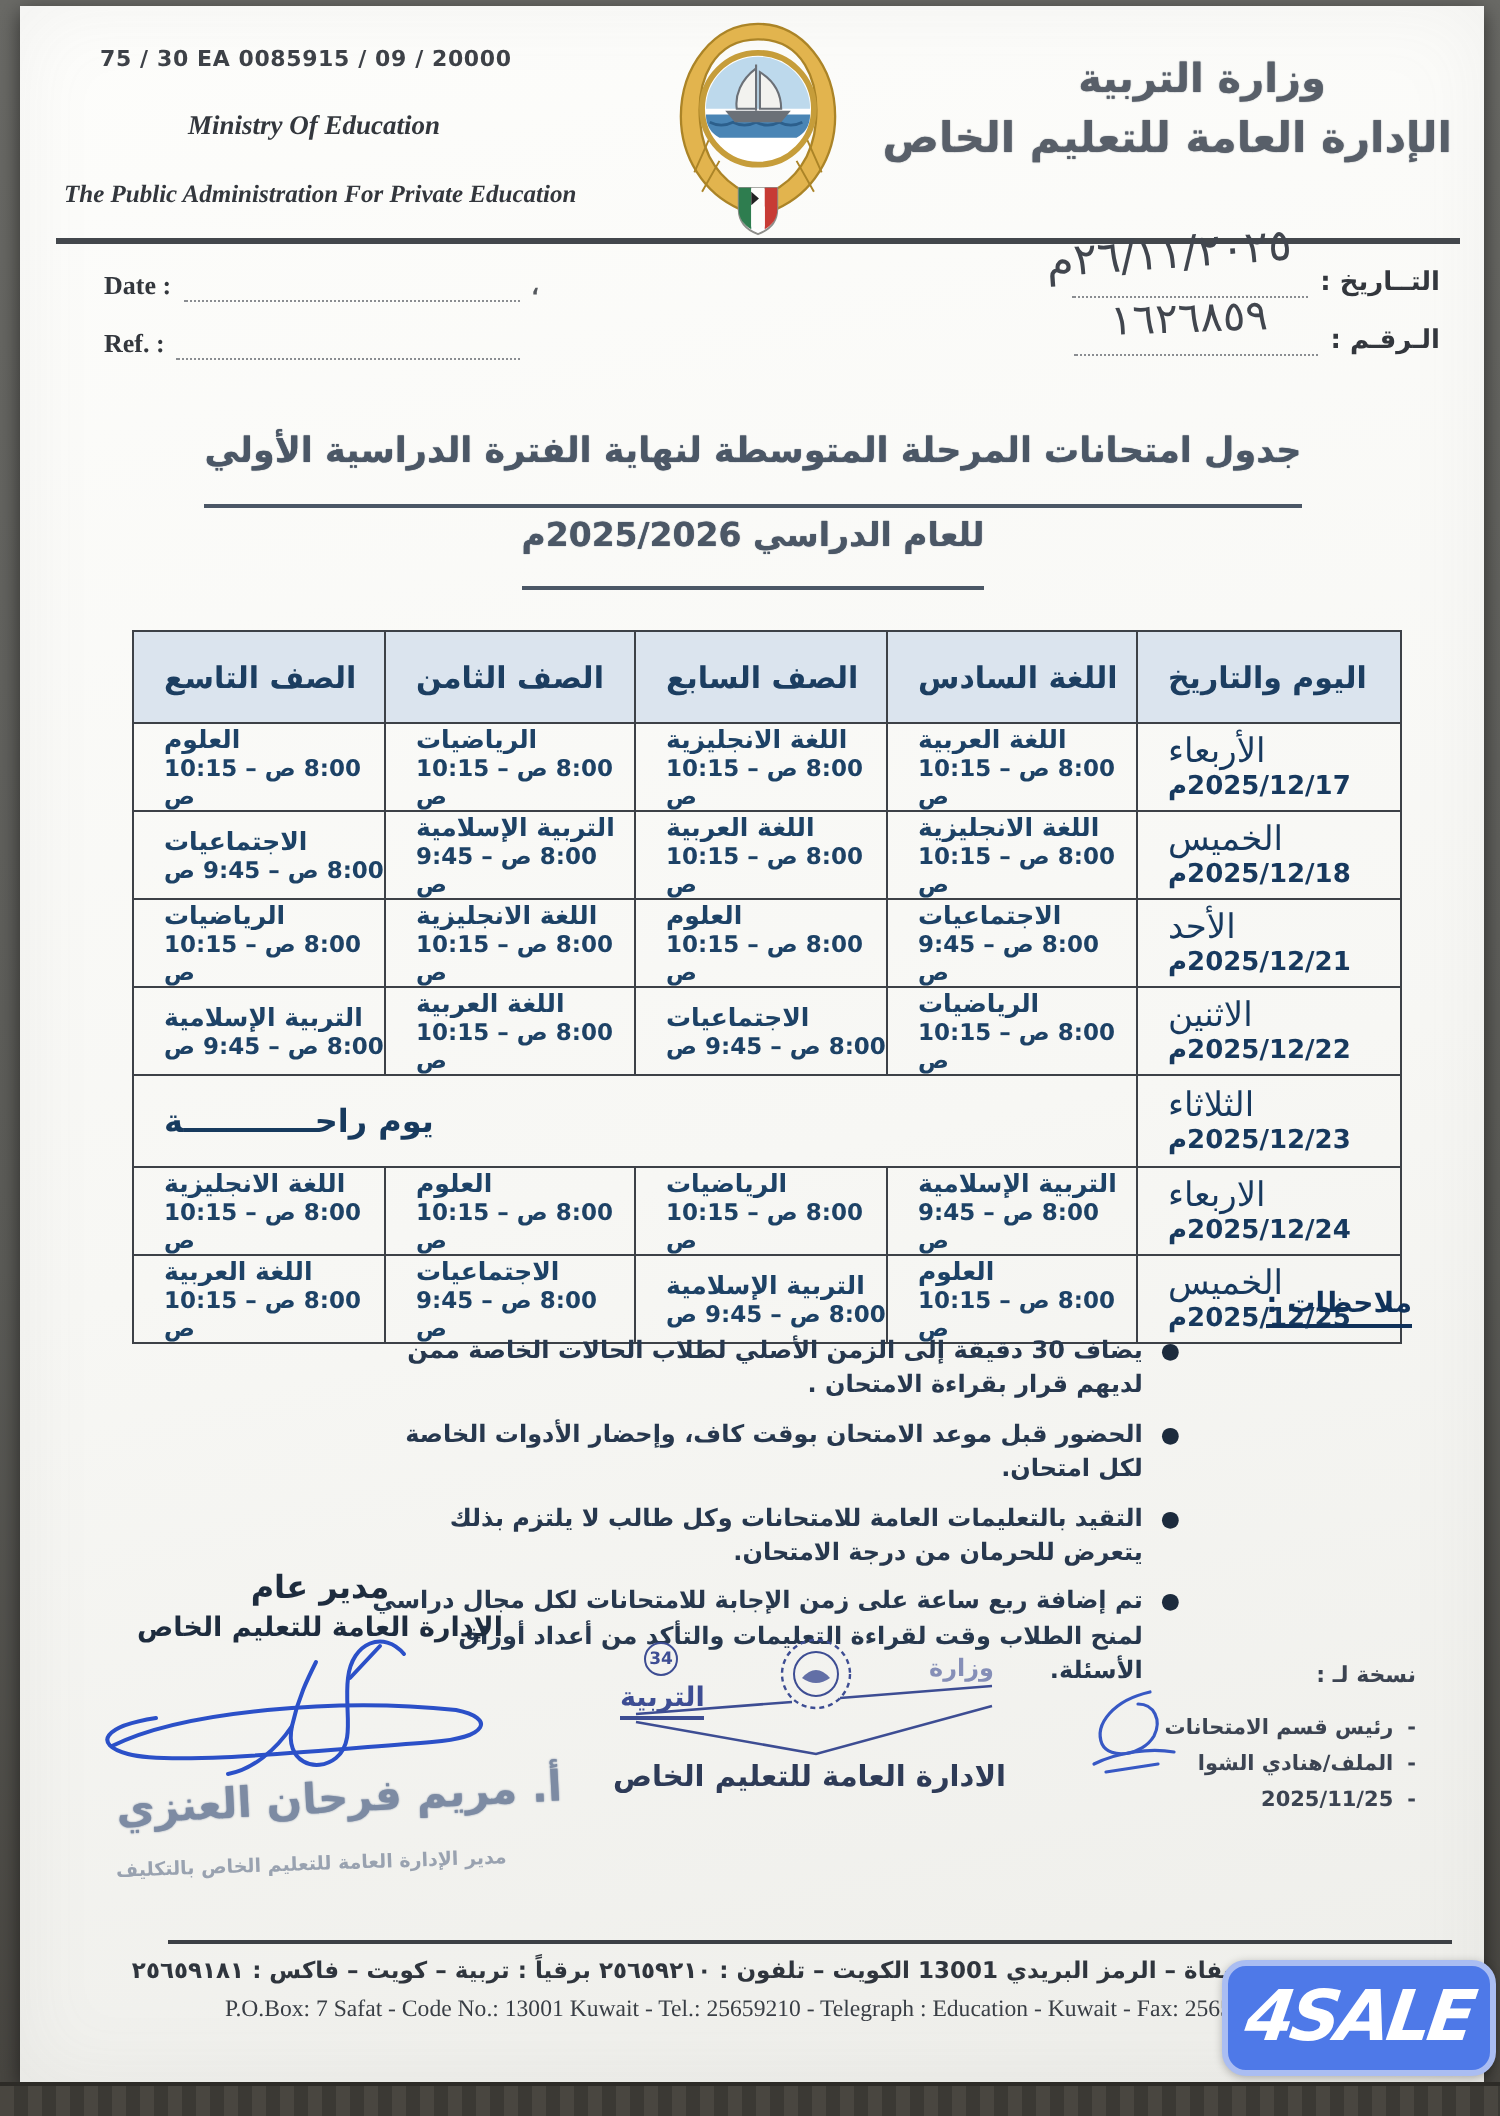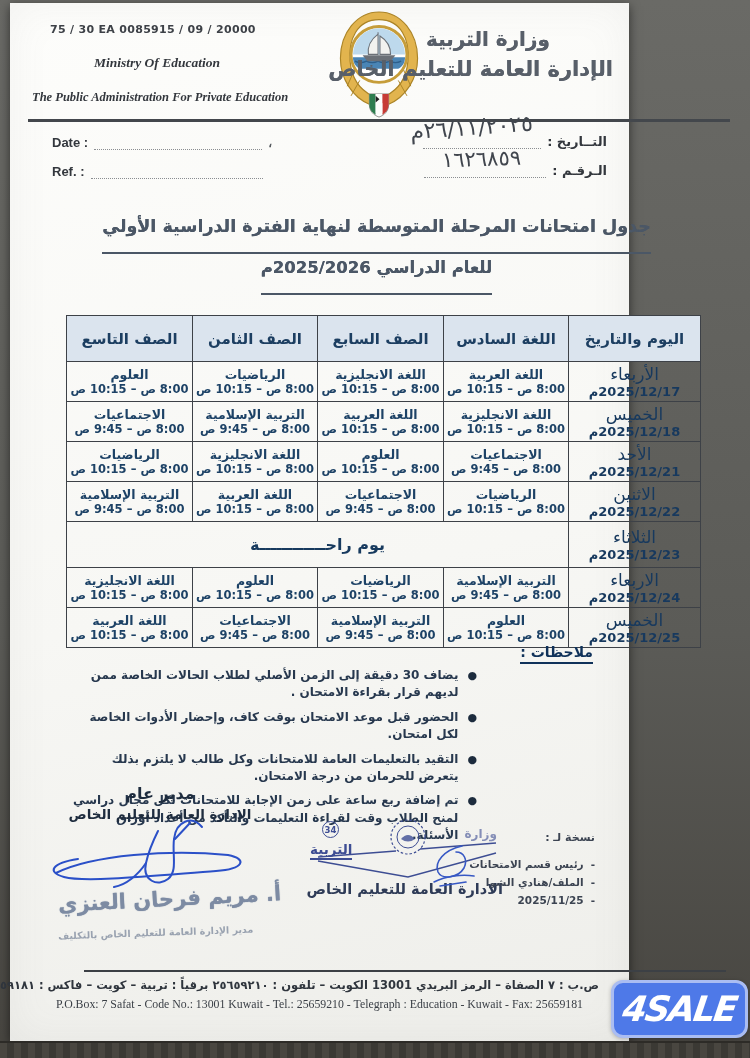--- a/index.html
+++ b/index.html
@@ -4,21 +4,21 @@
 <style>
   * { margin:0; padding:0; box-sizing:border-box; }
   html,body { width:750px; height:1058px; }
   body {
     position:relative; overflow:hidden;
     background:linear-gradient(180deg,#6a6a66 0%,#5b5b57 60%,#474540 100%);
     font-family:"DejaVu Sans", sans-serif;
   }
   .photo { position:absolute; inset:0; }
   .paper {
-    position:absolute; left:10px; top:3px; width:619px; height:1038px;
+    position:absolute; left:10px; top:3px; width:732px; height:1038px;
     background:linear-gradient(168deg,#fdfdfb 0%,#f7f7f4 55%,#eeeeea 100%);
     box-shadow:0 3px 10px rgba(0,0,0,.55), inset 0 0 40px rgba(120,120,110,.08);
   }
   .bottom-strip {
     position:absolute; left:0; right:0; bottom:0; height:17px;
     background:repeating-linear-gradient(90deg,#494640 0 7px,#3b3934 7px 14px);
     border-top:2px solid #2d2b27;
   }
 
   
@@ -29,37 +29,37 @@
   .en-head .l2 { font-size:12.5px; white-space:nowrap; }
   .emblem { position:absolute; left:325px; top:8px; width:88px; height:108px; }
   .ar-head { position:absolute; right:16px; top:24px; width:250px; text-align:center;
              direction:rtl; color:#585f69; font-weight:700; }
   .ar-head .l1 { font-size:20px; letter-spacing:-.5px; text-shadow:0 0 .6px #585f69; }
   .ar-head .l2 { font-size:21px; margin-top:6px; letter-spacing:-1px; white-space:nowrap; text-shadow:0 0 .6px #585f69; }
   .head-rule { position:absolute; left:18px; top:116px; width:702px; height:2.5px; background:#43474c; }
 
   
   .row-ltr { position:absolute; display:flex; align-items:flex-end; gap:6px;
-             font-family:Liberation Sans, sans-serif; font-weight:700; font-size:13px; color:#33373d; }
+             font-family:Liberation Serif, serif; font-weight:700; font-size:13px; color:#33373d; }
   .dotline { border-bottom:1.6px dotted #8a8d91; }
   .row-rtl { position:absolute; display:flex; direction:rtl; align-items:flex-end; gap:6px;
              font-size:13px; font-weight:700; color:#33373d; }
   .handwrite { position:absolute; direction:rtl; color:#41464e; font-size:21px;
                transform:rotate(-4deg); letter-spacing:1px; white-space:nowrap; }
   .comma { font-size:12px; color:#55595e; }
 
   
   .title-wrap { position:absolute; left:0; width:733px; text-align:center; direction:rtl; }
   .title-line { display:inline-block; font-weight:700; color:#4b5766;
                 border-bottom:2.2px solid #4b5766; padding-bottom:16px; text-shadow:0 0 .5px #4b5766; }
 
   
   table.sched { position:absolute; left:56px; top:312px; width:634px; border-collapse:collapse;
                 direction:rtl; table-layout:fixed; }
-  table.sched th, table.sched td { border:1.6px solid #3d4147; text-align:center; vertical-align:middle; overflow:hidden; }
+  table.sched th, table.sched td { border:1.6px solid #3d4147; text-align:left; vertical-align:middle; overflow:hidden;padding-left:15px; }
   table.sched thead tr { height:46px; }
   table.sched thead th { background:#dbe4ee; color:#1c3e61; font-size:15px; font-weight:700; }
   tr.r-normal { height:40px; }
   tr.r-rest { height:46px; }
   .day-name { font-size:17px; font-weight:400; color:#17395e; }
   .day-date { font-size:13px; font-weight:700; color:#17395e; direction:rtl; }
   .subj { font-size:12.5px; font-weight:700; color:#1d4266; }
   .time { font-size:11.5px; font-weight:600; color:#1d4266; direction:rtl; }
   .rest-cell { font-size:16px; font-weight:700; color:#173a5e; }
 

